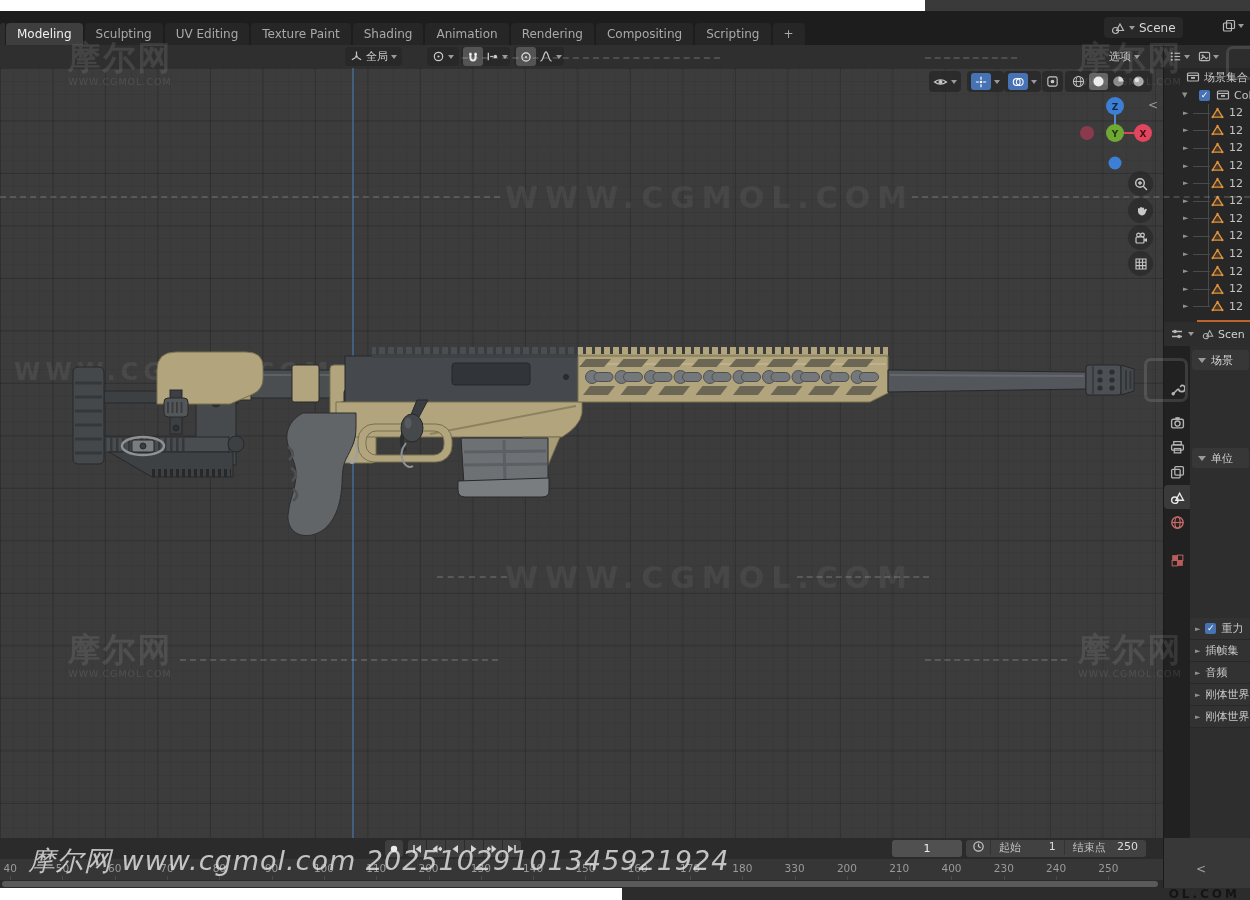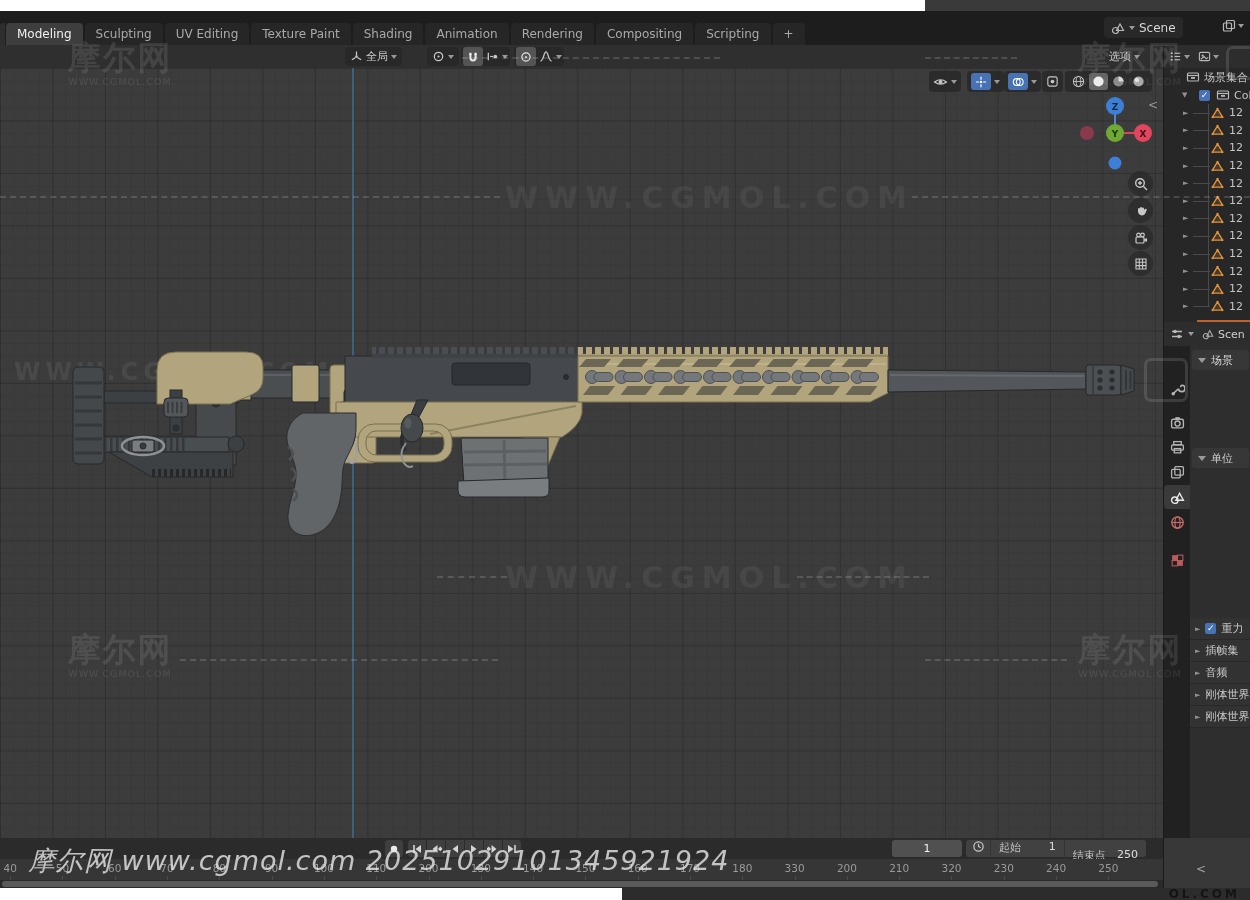--- a/index.html
+++ b/index.html
@@ -784,21 +784,21 @@
       <span style="width:24px;display:flex;justify-content:center;">
         <svg width="13" height="13" viewBox="0 0 14 14">
           <circle cx="7" cy="7" r="5" fill="none" stroke="#c8c8c8" stroke-width="1.3"></circle>
           <path d="M7,4 V7 L9.3,8.4" fill="none" stroke="#c8c8c8" stroke-width="1.3"></path>
         </svg>
       </span>
       <span style="flex:1;display:flex;justify-content:space-between;padding:0 8px;border-left:1px solid #333;">
         <span class="lbl">起始</span>
         <span>1</span>
       </span>
-      <span style="flex:1.15;display:flex;justify-content:space-between;padding:8px 8px;border-left:1px solid #333;">
+      <span style="flex:1.15;display:flex;justify-content:space-between;padding:0 8px;border-left:1px solid #333;">
         <span class="lbl">结束点</span>
         <span>250</span>
       </span>
     </div>
     <div class="ruler">
       <div class="ticks">
         <div class="tick">
           <span>40</span>
         </div>
           <div class="tick">
@@ -846,21 +846,21 @@
           <div class="tick">
           <span>330</span>
         </div>
           <div class="tick">
           <span>200</span>
         </div>
           <div class="tick">
           <span>210</span>
         </div>
           <div class="tick">
-          <span>320</span>
+          <span>400</span>
         </div>
           <div class="tick">
           <span>230</span>
         </div>
           <div class="tick">
           <span>240</span>
         </div>
           <div class="tick">
           <span>250</span>
         </div>

